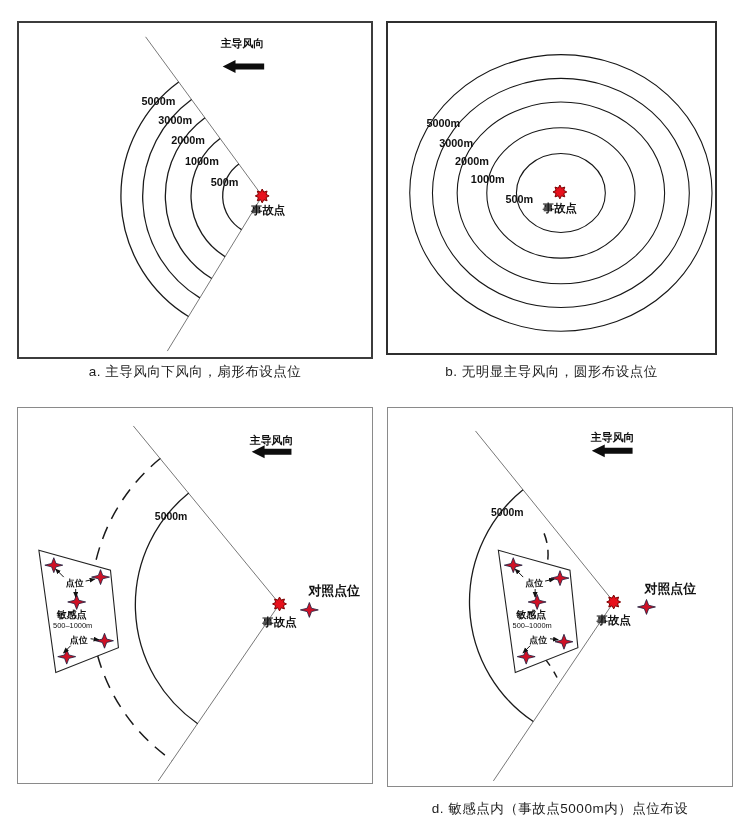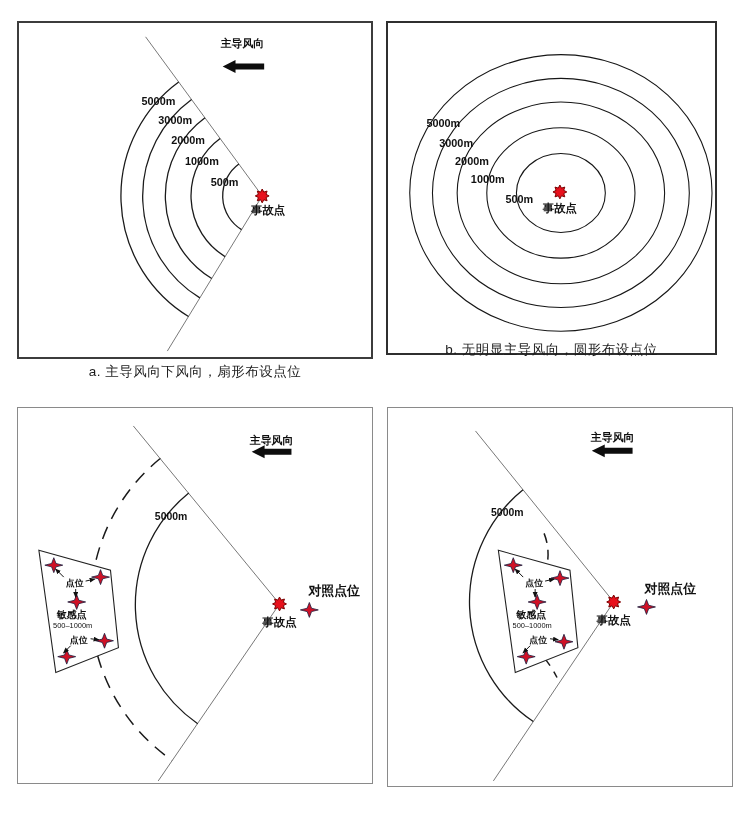--- a/index.html
+++ b/index.html
@@ -12,21 +12,21 @@
   #panel-a{left:17px;top:21px;width:356px;height:338px;border:2px solid #3c3c3c;}
   #panel-b{left:386px;top:21px;width:331px;height:334px;border:2px solid #2f2f2f;}
   #panel-c{left:17px;top:407px;width:356px;height:377px;border:1.5px solid #8a8a8a;}
   #panel-d{left:387px;top:407px;width:346px;height:380px;border:1.5px solid #8a8a8a;}
   .panel svg{display:block;width:100%;height:100%;}
   .caption{
     position:absolute;text-align:center;font-size:13.5px;color:#1c1c1c;
     letter-spacing:0.5px;
   }
   #caption-a{left:17px;top:363px;width:356px;}
-  #caption-b{left:386px;top:341px;width:331px;}
+  #caption-b{left:386px;top:363px;width:331px;}
   #caption-c{left:17px;top:798px;width:356px;}
   #caption-d{left:387px;top:800px;width:346px;}
   
   text{fill:#101010;}
   .ring-lb{font-size:11px;font-weight:700;}
   .ring-lb-sm{font-size:10.5px;font-weight:700;}
   .wind-lb{font-size:11px;font-weight:700;}
   .acc-lb{font-size:11.5px;font-weight:700;}
   .ctrl-lb{font-size:13px;font-weight:700;}
   .sens-lb{font-size:10px;font-weight:700;}
@@ -151,14 +151,15 @@
       <polygon points="205,43 218,36.5 218,40 246,40 246,46 218,46 218,49.5" fill="#0d0d0d"></polygon>
       <use href="#sunstar" transform="translate(227,195)"></use>
       <text class="acc-lb" x="227" y="217" text-anchor="middle">事故点</text>
       <text class="ctrl-lb" x="284" y="186" text-anchor="middle">对照点位</text>
       <use href="#sparkle" transform="translate(260,200)"></use>
     </svg>
   </div>
 
   <div id="caption-a" class="caption">a. 主导风向下风向，扇形布设点位</div>
   <div id="caption-b" class="caption">b. 无明显主导风向，圆形布设点位</div>
+  <div id="caption-d" class="caption">d. 敏感点内（事故点5000m内）点位布设</div>
 
 </div>
 
 </body></html>

